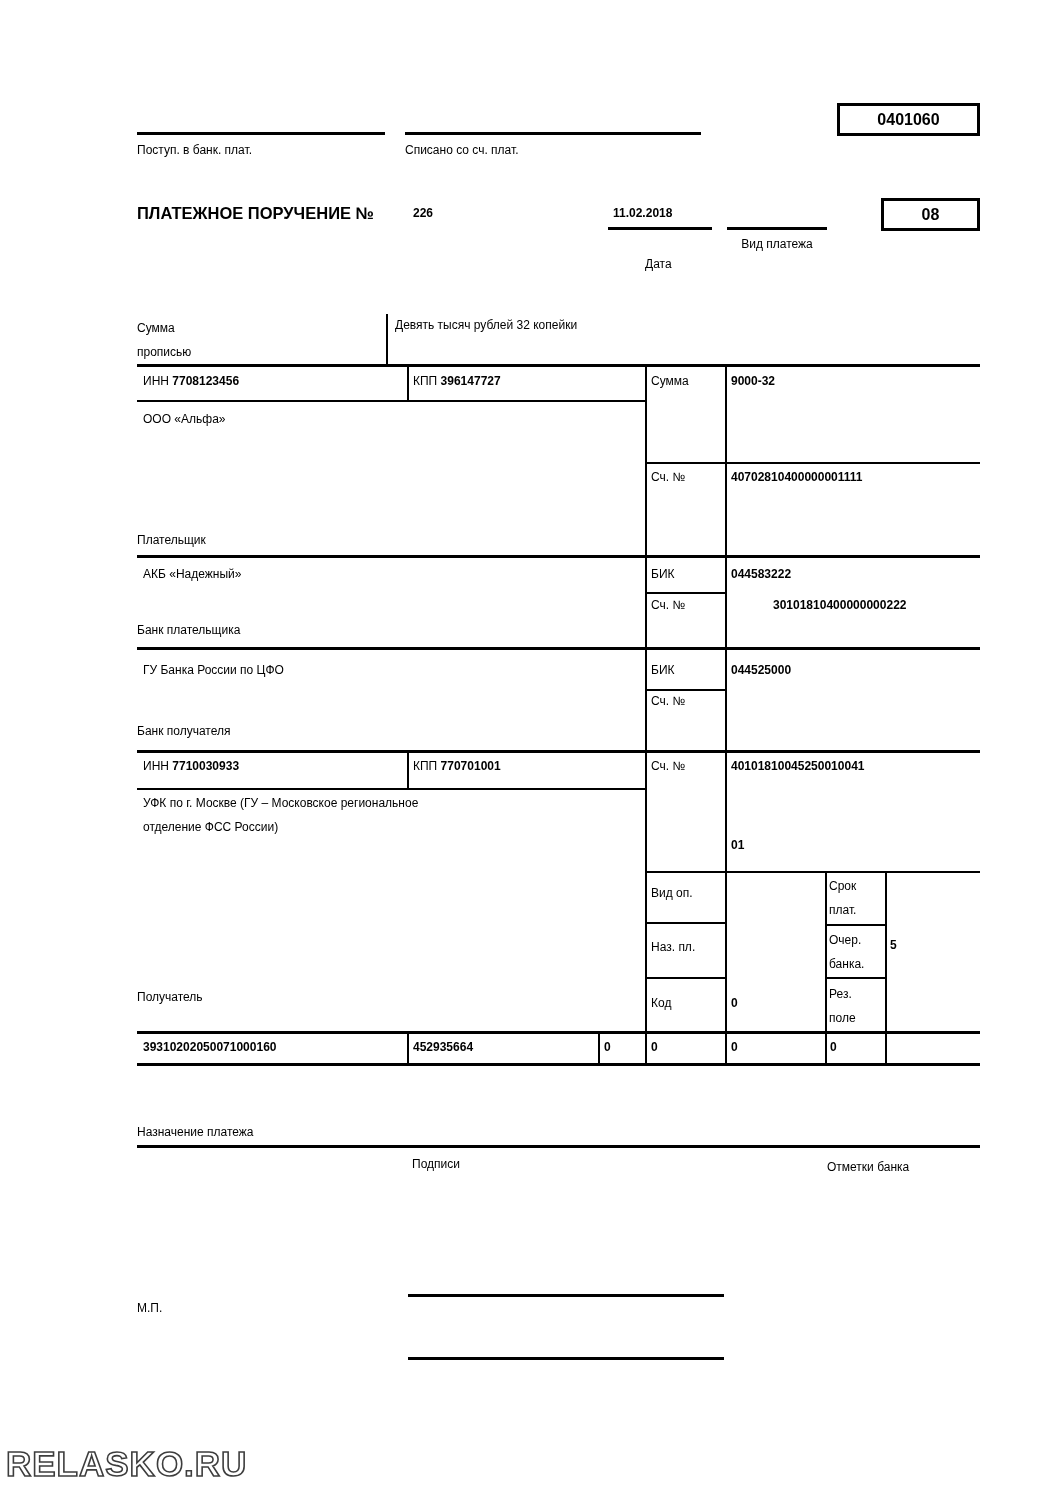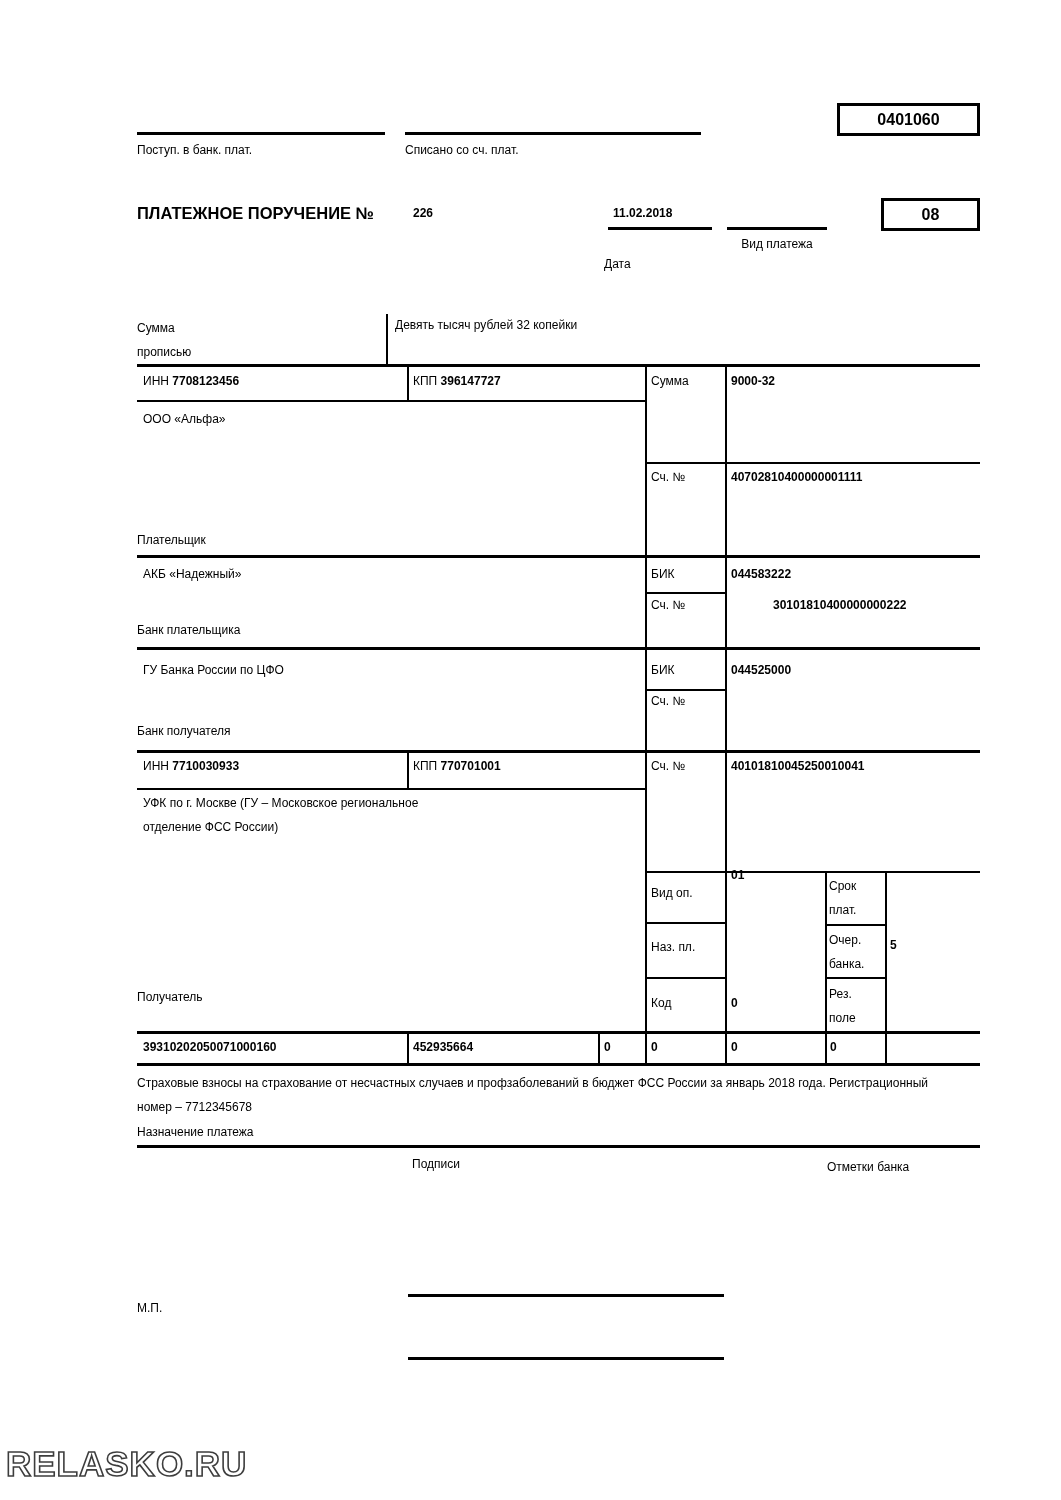--- a/index.html
+++ b/index.html
@@ -27,21 +27,21 @@
   <div class="hl hl3" style="left:405px;top:132px;width:296px;"></div>
   <div class="t" style="left:137px;top:141px;">Поступ. в банк. плат.</div>
   <div class="t" style="left:405px;top:141px;">Списано со сч. плат.</div>
   <div class="box" style="left:837px;top:103px;width:143px;height:33px;">0401060</div>
 
   <div class="t title" style="left:137px;top:204px;">ПЛАТЕЖНОЕ ПОРУЧЕНИЕ №</div>
   <div class="t b" style="left:413px;top:204px;">226</div>
   <div class="t b" style="left:613px;top:204px;">11.02.2018</div>
   <div class="hl hl3" style="left:608px;top:227px;width:104px;"></div>
   <div class="hl hl3" style="left:727px;top:227px;width:100px;"></div>
-  <div class="t" style="left:604px;top:255px;">Дата</div>
+  <div class="t" style="left:645px;top:255px;">Дата</div>
   <div class="t w ctr" style="left:740px;top:232px;width:74px;">Вид платежа</div>
   <div class="box" style="left:881px;top:198px;width:99px;height:33px;">08</div>
 
   <div class="vl" style="left:386px;top:314px;height:53px;"></div>
   <div class="t w" style="left:137px;top:316px;width:90px;">Сумма прописью</div>
   <div class="t" style="left:395px;top:316px;">Девять тысяч рублей 32 копейки</div>
 
   <div class="hl hl3" style="left:137px;top:364px;width:843px;"></div>
   <div class="hl hl3" style="left:137px;top:555px;width:843px;"></div>
   <div class="hl hl3" style="left:137px;top:647px;width:843px;"></div>
@@ -92,38 +92,37 @@
   <div class="t" style="left:651px;top:692px;">Сч. №</div>
   <div class="t" style="left:137px;top:722px;">Банк получателя</div>
 
   <div class="t" style="left:143px;top:757px;"><span>ИНН</span>&nbsp;<span class="b">7710030933</span></div>
   <div class="t" style="left:413px;top:757px;"><span>КПП</span>&nbsp;<span class="b">770701001</span></div>
   <div class="t" style="left:651px;top:757px;">Сч. №</div>
   <div class="t b" style="left:731px;top:757px;">40101810045250010041</div>
   <div class="t w" style="left:143px;top:791px;width:300px;">УФК по г. Москве (ГУ – Московское региональное отделение ФСС России)</div>
 
   <div class="t" style="left:651px;top:884px;">Вид оп.</div>
-  <div class="t b" style="left:731px;top:866px;">01</div>
+  <div class="t b" style="left:731px;top:836px;">01</div>
   <div class="t w" style="left:829px;top:874px;width:52px;">Срок плат.</div>
   <div class="t" style="left:651px;top:938px;">Наз. пл.</div>
   <div class="t w" style="left:829px;top:928px;width:52px;">Очер. банка.</div>
   <div class="t b" style="left:890px;top:936px;">5</div>
   <div class="t" style="left:651px;top:994px;">Код</div>
   <div class="t b" style="left:731px;top:994px;">0</div>
   <div class="t w" style="left:829px;top:982px;width:52px;">Рез. поле</div>
   <div class="t" style="left:137px;top:988px;">Получатель</div>
 
   <div class="t b" style="left:143px;top:1038px;">39310202050071000160</div>
   <div class="t b" style="left:413px;top:1038px;">452935664</div>
   <div class="t b" style="left:604px;top:1038px;">0</div>
   <div class="t b" style="left:651px;top:1038px;">0</div>
   <div class="t b" style="left:731px;top:1038px;">0</div>
   <div class="t b" style="left:830px;top:1038px;">0</div>
 
-  <div class="t w" style="left:137px;top:1071px;width:815px;">Страховые взносы на страхование от несчастных случаев и профзаболеваний в бюджет ФСС России за январь 2018 года. Регистрационный номер – 7712345678</div>
   <div class="t" style="left:137px;top:1123px;">Назначение платежа</div>
 
   <div class="t" style="left:412px;top:1155px;">Подписи</div>
   <div class="t w" style="left:827px;top:1155px;width:85px;">Отметки банка</div>
   <div class="hl hl3" style="left:408px;top:1294px;width:316px;"></div>
   <div class="t" style="left:137px;top:1299px;">М.П.</div>
   <div class="hl hl3" style="left:408px;top:1357px;width:316px;"></div>
 
   <div id="watermark">RELASKO.RU</div>
 </div>

